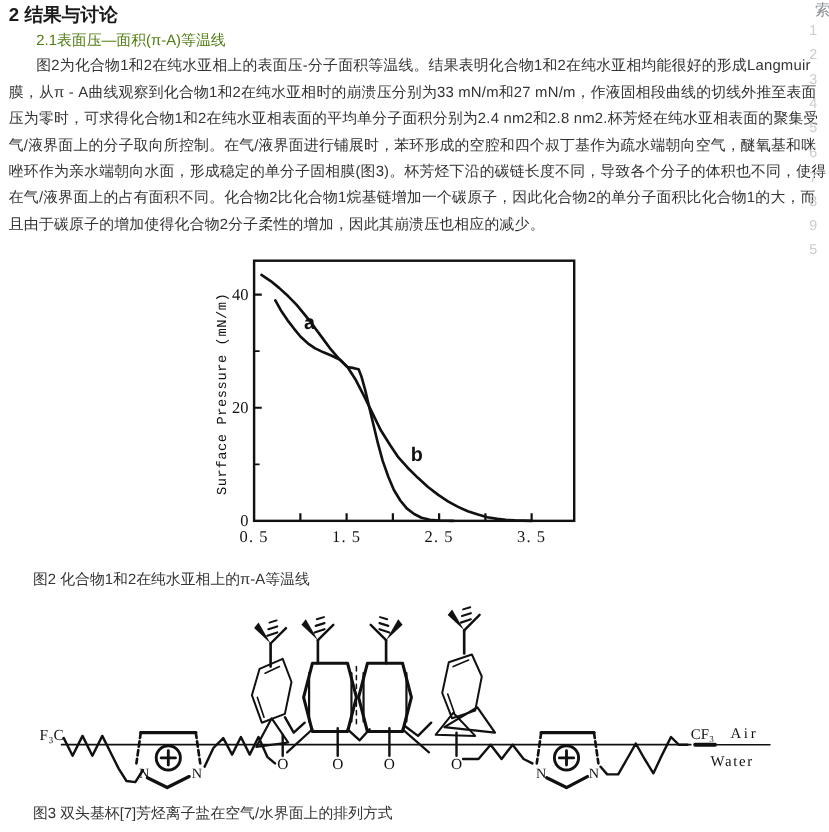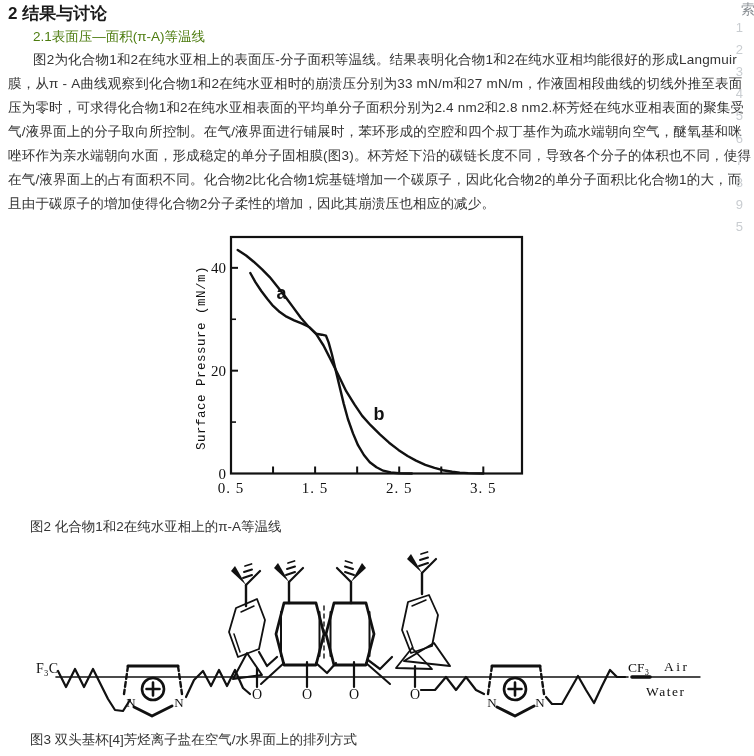--- a/index.html
+++ b/index.html
@@ -168,21 +168,21 @@
     <text x="492" y="707" font-size="13" fill="#111" stroke="none" text-anchor="middle" font-family="Liberation Serif, serif">N</text>
     <text x="540" y="707" font-size="13" fill="#111" stroke="none" text-anchor="middle" font-family="Liberation Serif, serif">N</text>
   </g>
 
   <path stroke-width="2.2" d="M546,697 L552,704 L562,704 L570,690 L578,676 L586,690 L594,703 L602,686 L610,670 L617,677 L625,677"></path>
 
   <text x="628" y="672" font-size="13.5" fill="#111" stroke="none" font-family="Liberation Serif, serif">CF₃</text>
   <text x="664" y="671" font-size="13.5" letter-spacing="2.5" fill="#111" stroke="none" font-family="Liberation Serif, serif">Air</text>
   <text x="646" y="696" font-size="13.5" letter-spacing="1.5" fill="#111" stroke="none" font-family="Liberation Serif, serif">Water</text>
 </svg>
-<div class="caption" id="caption-fig3">图3 双头基杯[4]芳烃离子盐在空气/水界面上的排列方式</div>
+<div class="caption" id="caption-fig3">图3 双头基杯[7]芳烃离子盐在空气/水界面上的排列方式</div>
 
 <div class="index-char">索</div>
 <div id="sidebar">
     <div class="page-num" style="top: 21px;">1</div>
     <div class="page-num" style="top: 43.1px;">2</div>
     <div class="page-num" style="top: 65.2px;">3</div>
     <div class="page-num" style="top: 87.3px;">4</div>
     <div class="page-num" style="top: 109.4px;">5</div>
     <div class="page-num" style="top: 131.5px;">6</div>
     <div class="page-num" style="top: 153.6px;">7</div>

